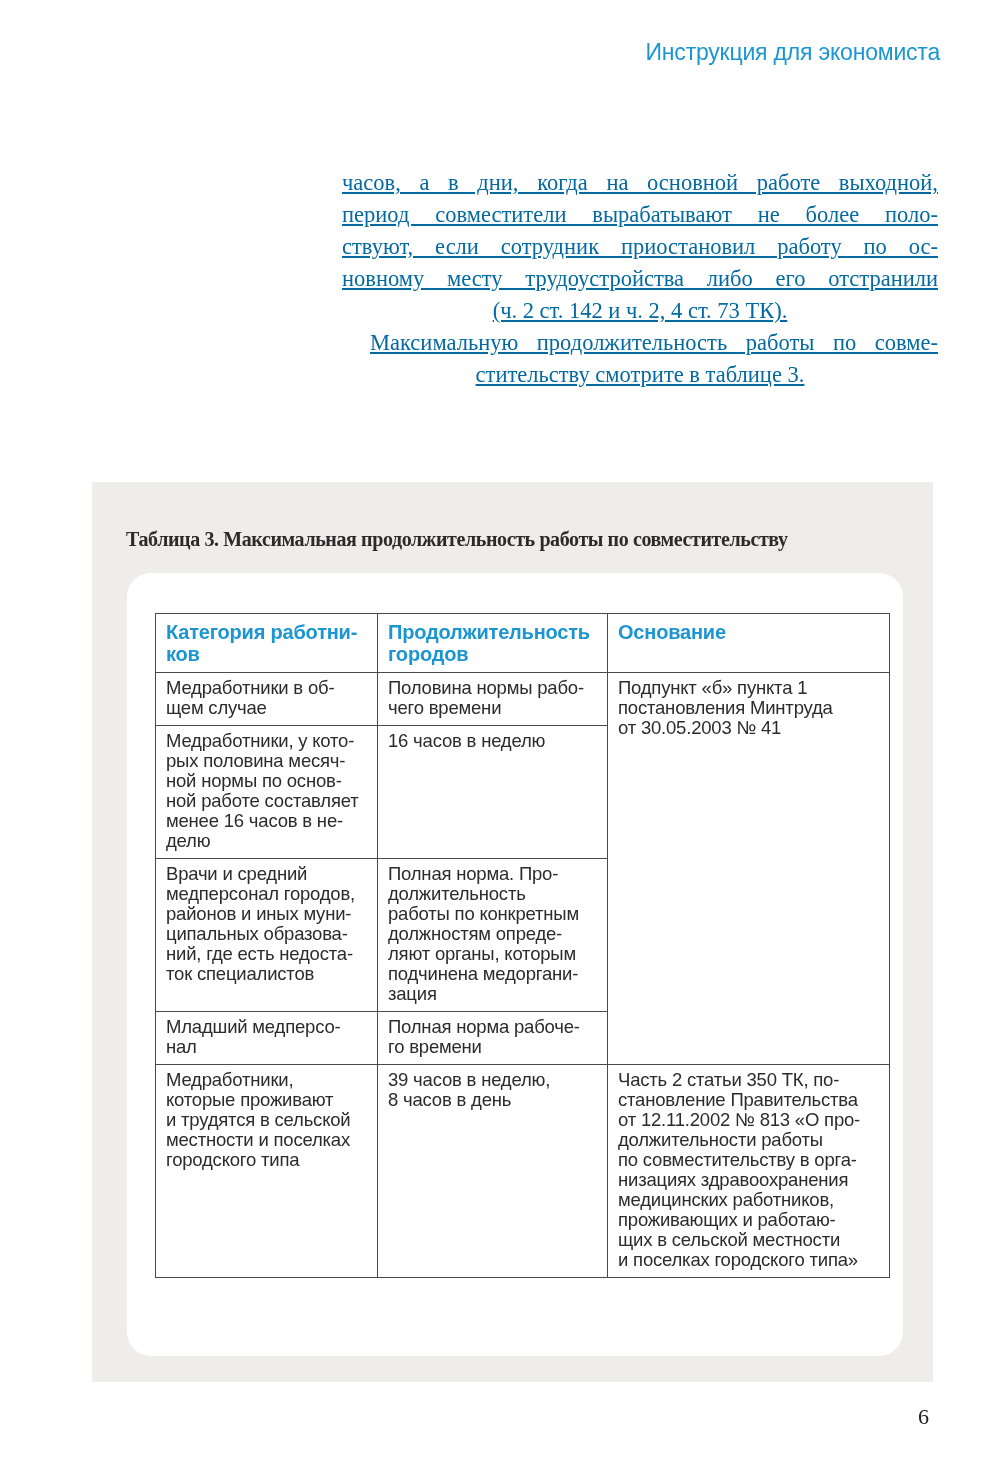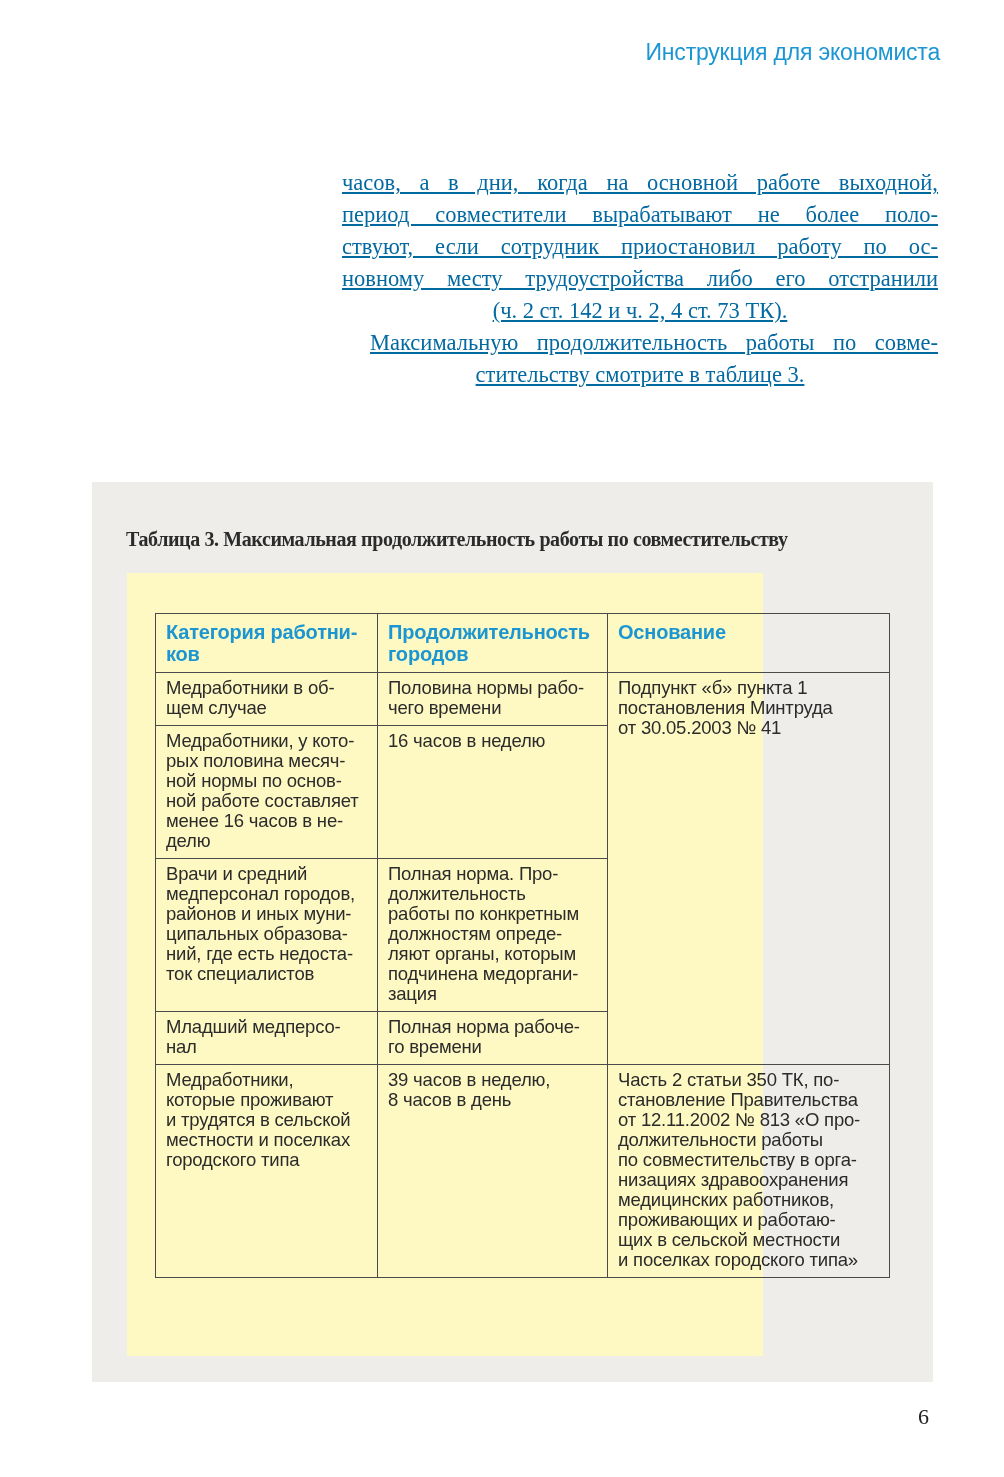--- a/index.html
+++ b/index.html
@@ -58,23 +58,24 @@
     font-weight: bold;
     font-size: 20px;
     letter-spacing: -0.4px;
     color: #2b2b2b;
     margin-top: 16px;
   }
   .white-panel {
     position: absolute;
     left: 35px;
     top: 91px;
-    width: 636px;
+    width: 776px;
     height: 783px;
-    background: #fef9c3;
+    background: #ffffff;
+    border-radius: 24px;
   }
 
   
   table.max-duration {
     position: absolute;
     left: 28px;
     top: 40px;
     width: 734px;
     border-collapse: collapse;
     table-layout: fixed;

